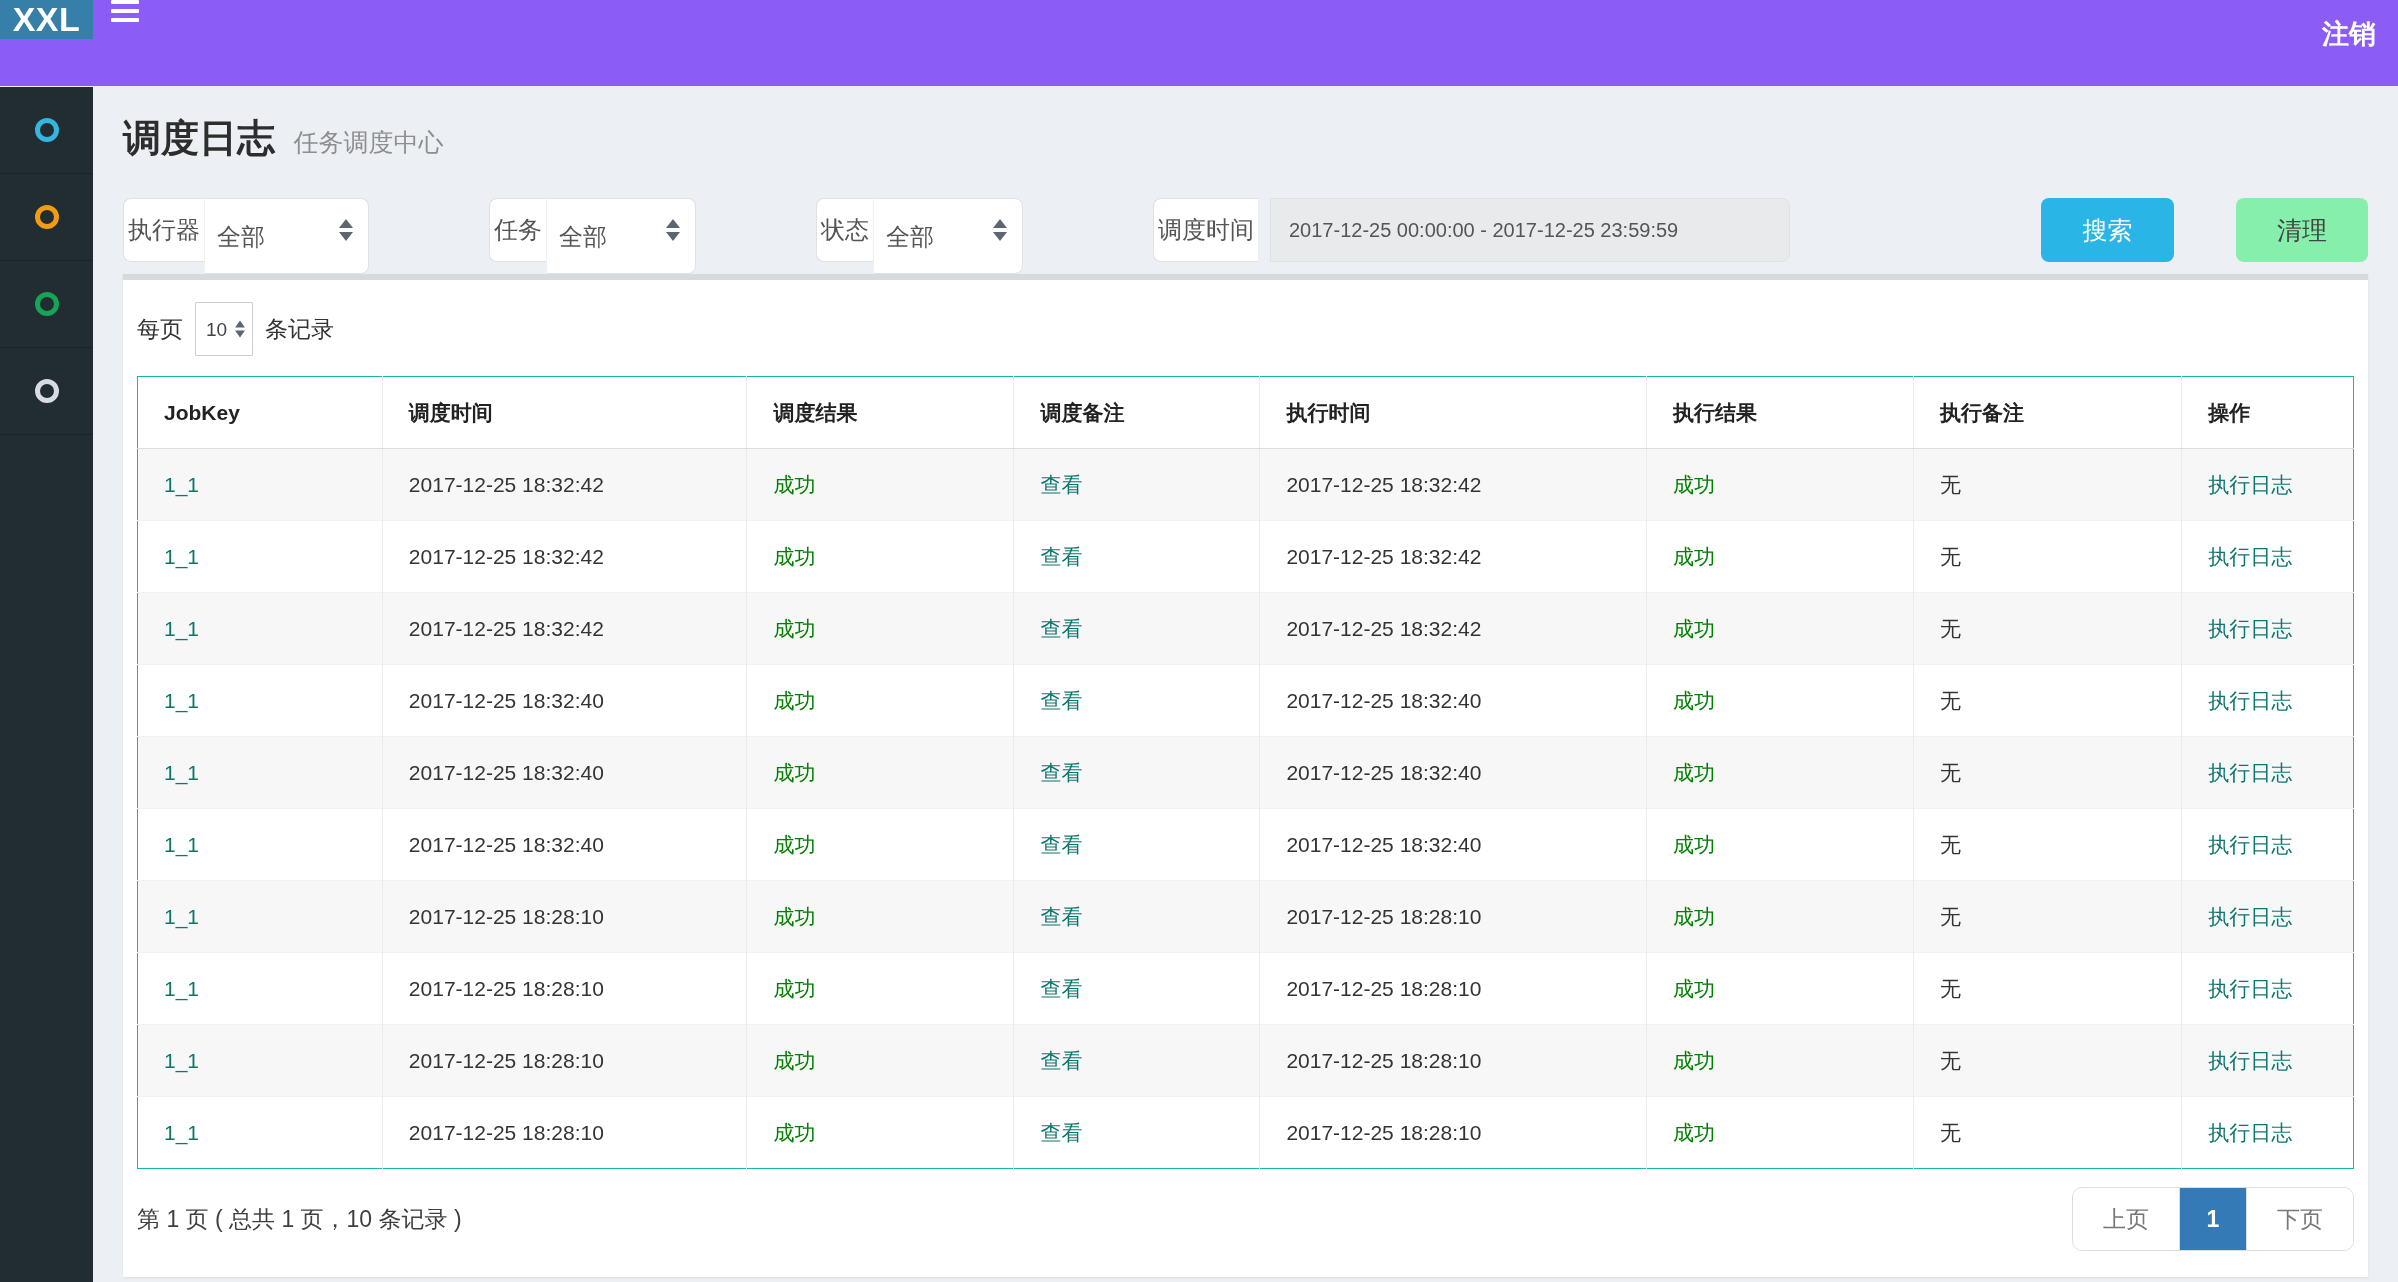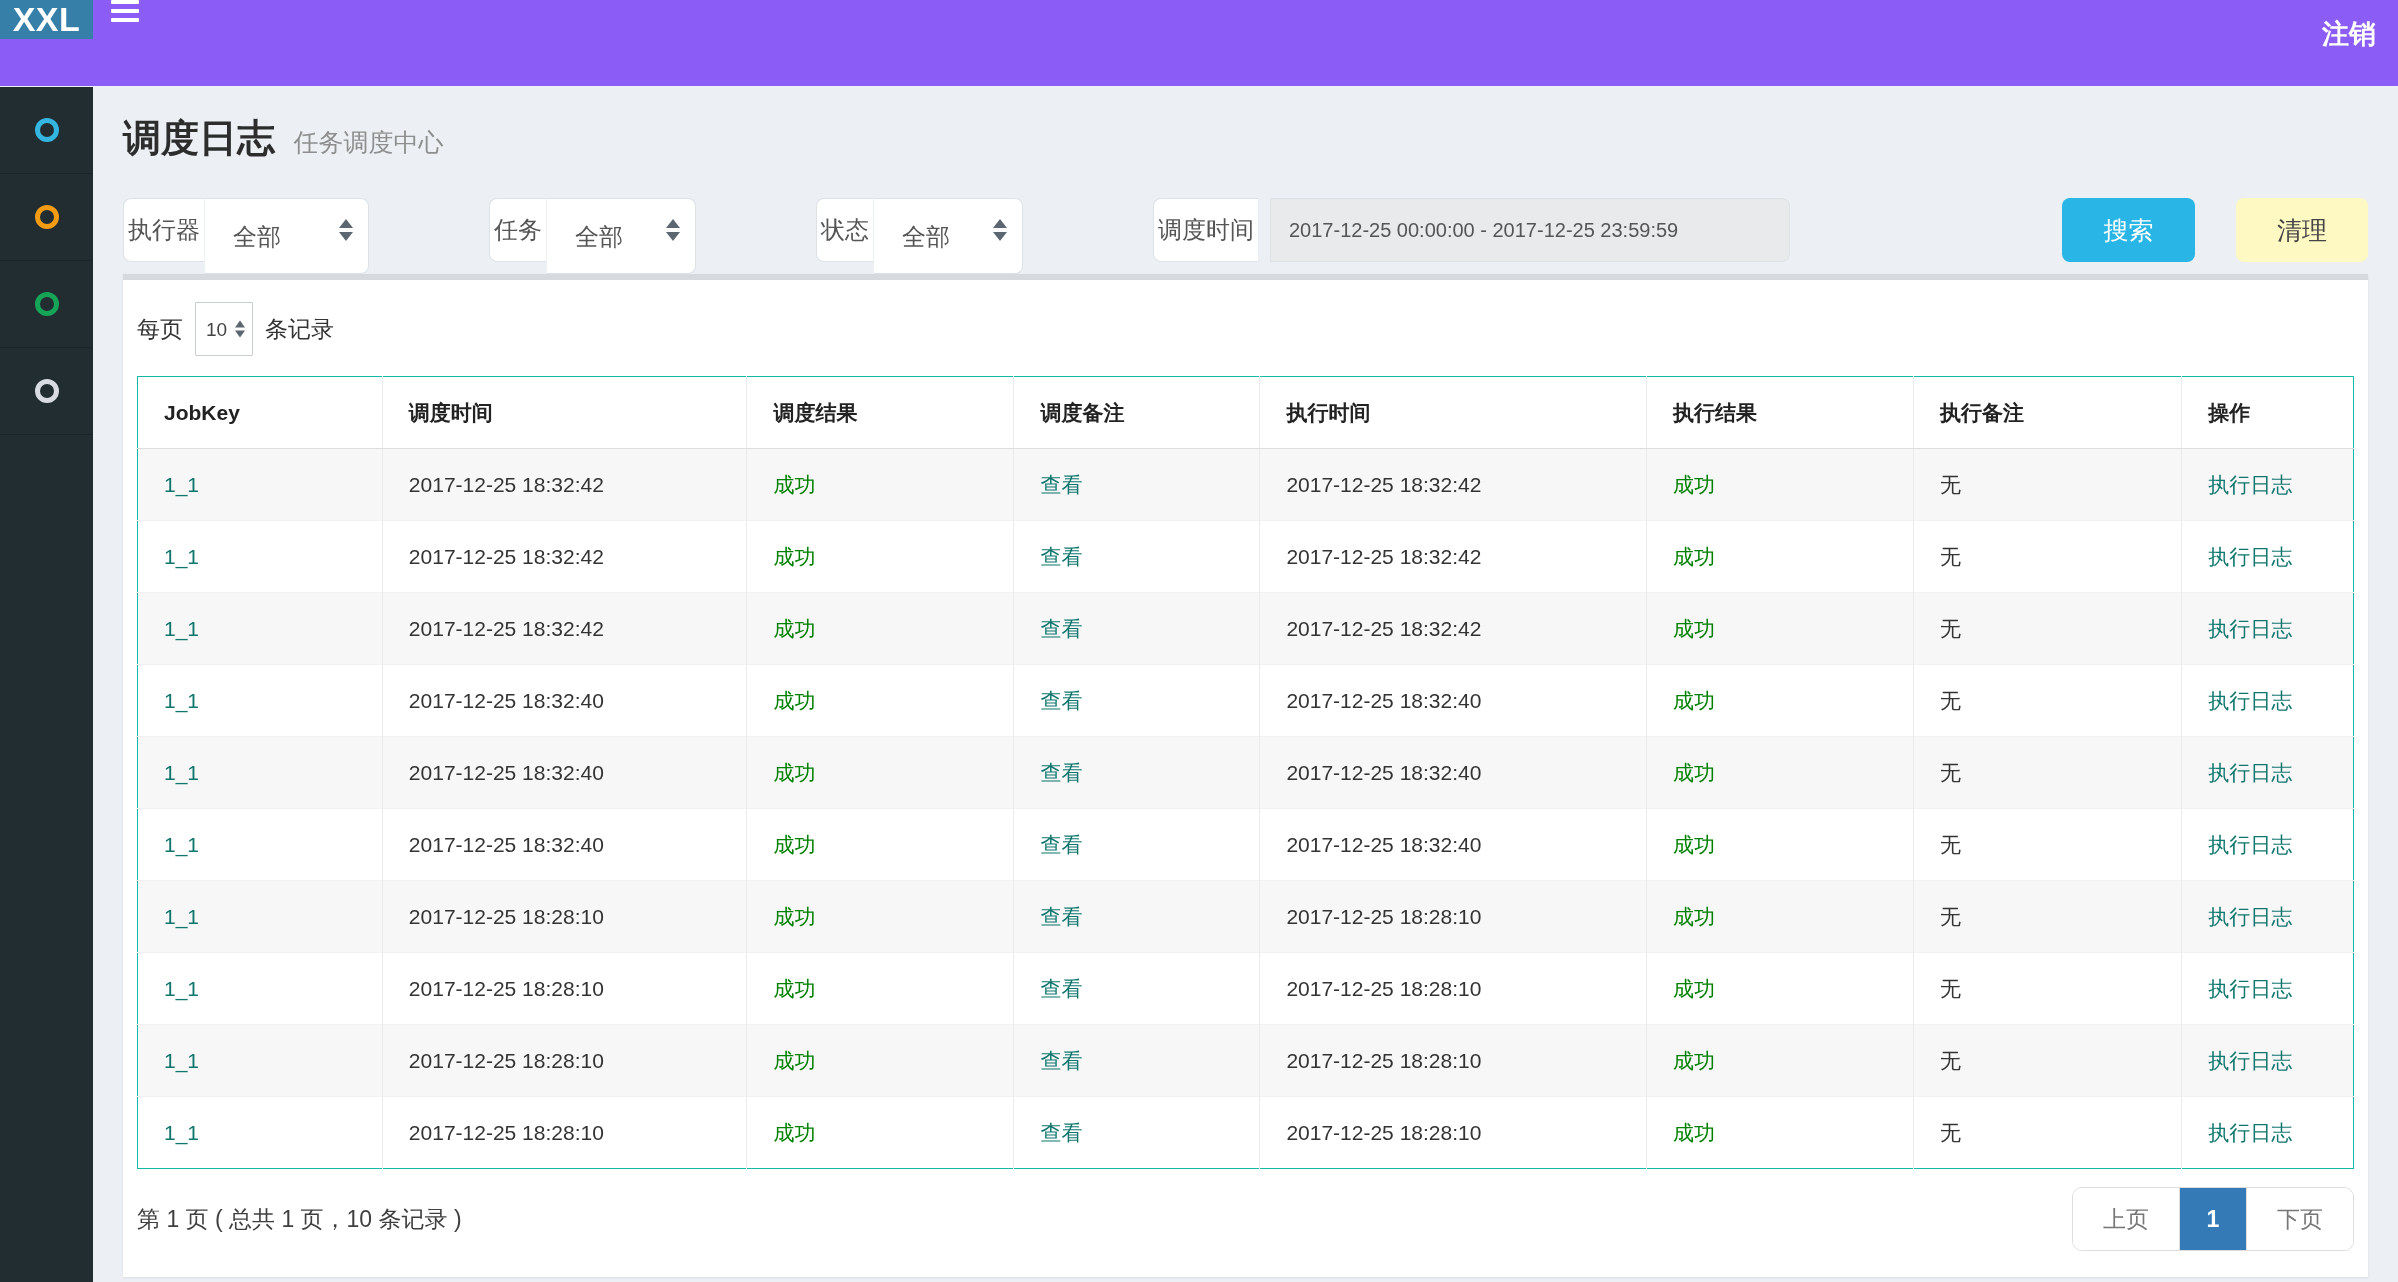--- a/index.html
+++ b/index.html
@@ -33,37 +33,37 @@
 
   
   .filter-row { display:flex; align-items:center; height:64px; margin-top:6px; }
   .igroup { display:inline-flex; height:64px; }
   .iaddon { background:#fff; border:1px solid #dde2e7; border-right:none;
             border-radius:8px 0 0 8px; padding:0 4px; font-size:24px; color:#555;
             display:flex; align-items:center; white-space:nowrap; }
   .selwrap { position:relative; display:inline-flex; }
   .selwrap select { appearance:none; -webkit-appearance:none; height:76px; background:#fff;
             border:1px solid #dde2e7; border-left:1px solid #eef1f4; border-radius:0 8px 8px 0;
-            font-size:24px; color:#555; padding:0 52px 0 28px; outline:none;
+            font-size:24px; color:#555; padding:0 52px 0 12px; outline:none;
             font-family:inherit; }
   .updown { position:absolute; right:16px; top:50%; transform:translateY(-50%);
             display:flex; flex-direction:column; align-items:center; pointer-events:none; }
   .updown .up   { width:0; height:0; border-left:7px solid transparent; border-right:7px solid transparent;
                   border-bottom:9px solid #5c6670; margin-bottom:4px; }
   .updown .down { width:0; height:0; border-left:7px solid transparent; border-right:7px solid transparent;
                   border-top:9px solid #5c6670; }
   .ml1 { margin-left:120px; }
   .ml2 { margin-left:130px; }
   .time-input { width:520px; height:64px; background:#e8eaec; border:1px solid #dde2e7;
                 border-radius:0 8px 8px 0; font-size:20px; color:#555; padding:0 18px;
                 font-family:inherit; white-space:nowrap; overflow:hidden;margin-left:12px; }
   .btn { height:64px; border:none; border-radius:8px; font-size:25px; cursor:pointer;
          font-family:inherit; }
   .btn-search { margin-left:auto; width:133px; background:#29b5e5; color:#fff; }
-  .btn-clean  { margin-left:41px; width:132px; background:#fef9c3; color:#444; }
+  .btn-clean  { margin-left:62px; width:132px; background:#86efac; color:#444; }
 
   
   .box { margin-top:12px; background:#fff; border-top:6px solid #d6dade;
          box-shadow:0 1px 2px rgba(0,0,0,0.08); padding:0 14px; }
 
   .perpage-row { display:flex; align-items:center; padding:22px 0 20px; font-size:23px; color:#333; }
   .perpage-wrap { position:relative; display:inline-flex; margin:0 12px; }
   .perpage-wrap select { appearance:none; -webkit-appearance:none; width:58px; height:54px;
          background:#fff; border:1px solid #c9ced4; border-radius:1px; font-size:19px; color:#444;
          padding:0 22px 0 10px; outline:none; font-family:inherit; }

